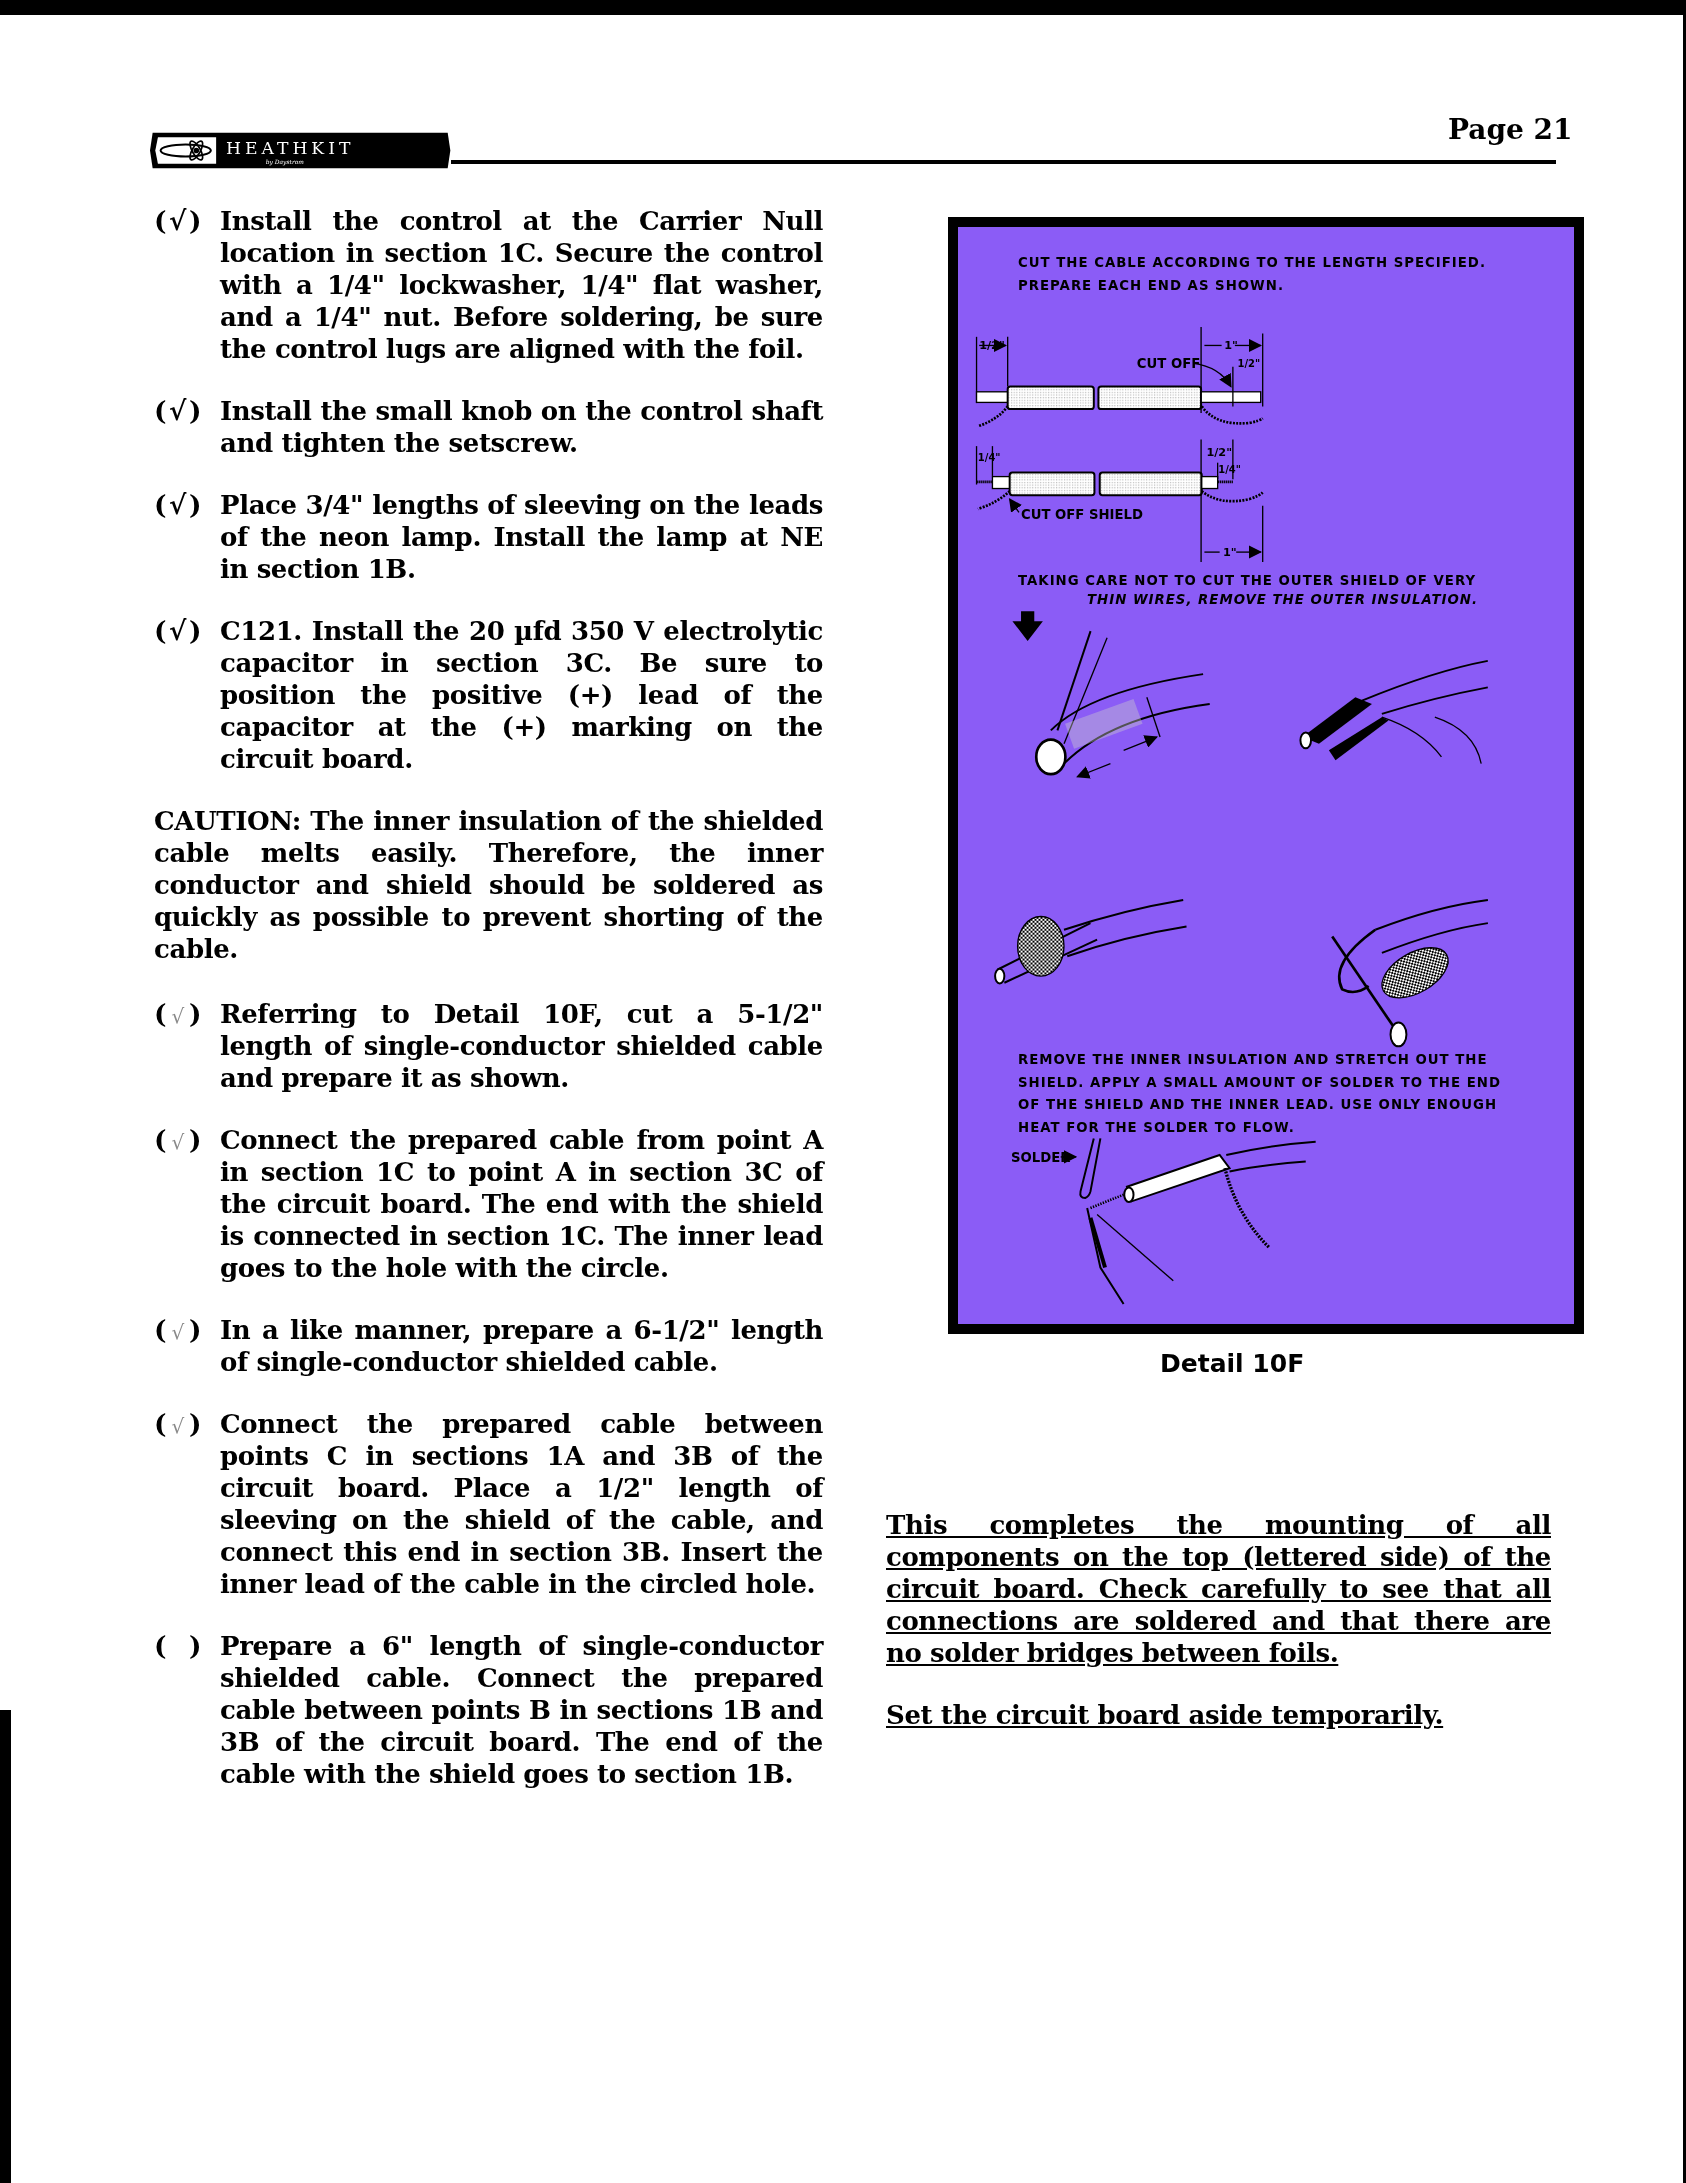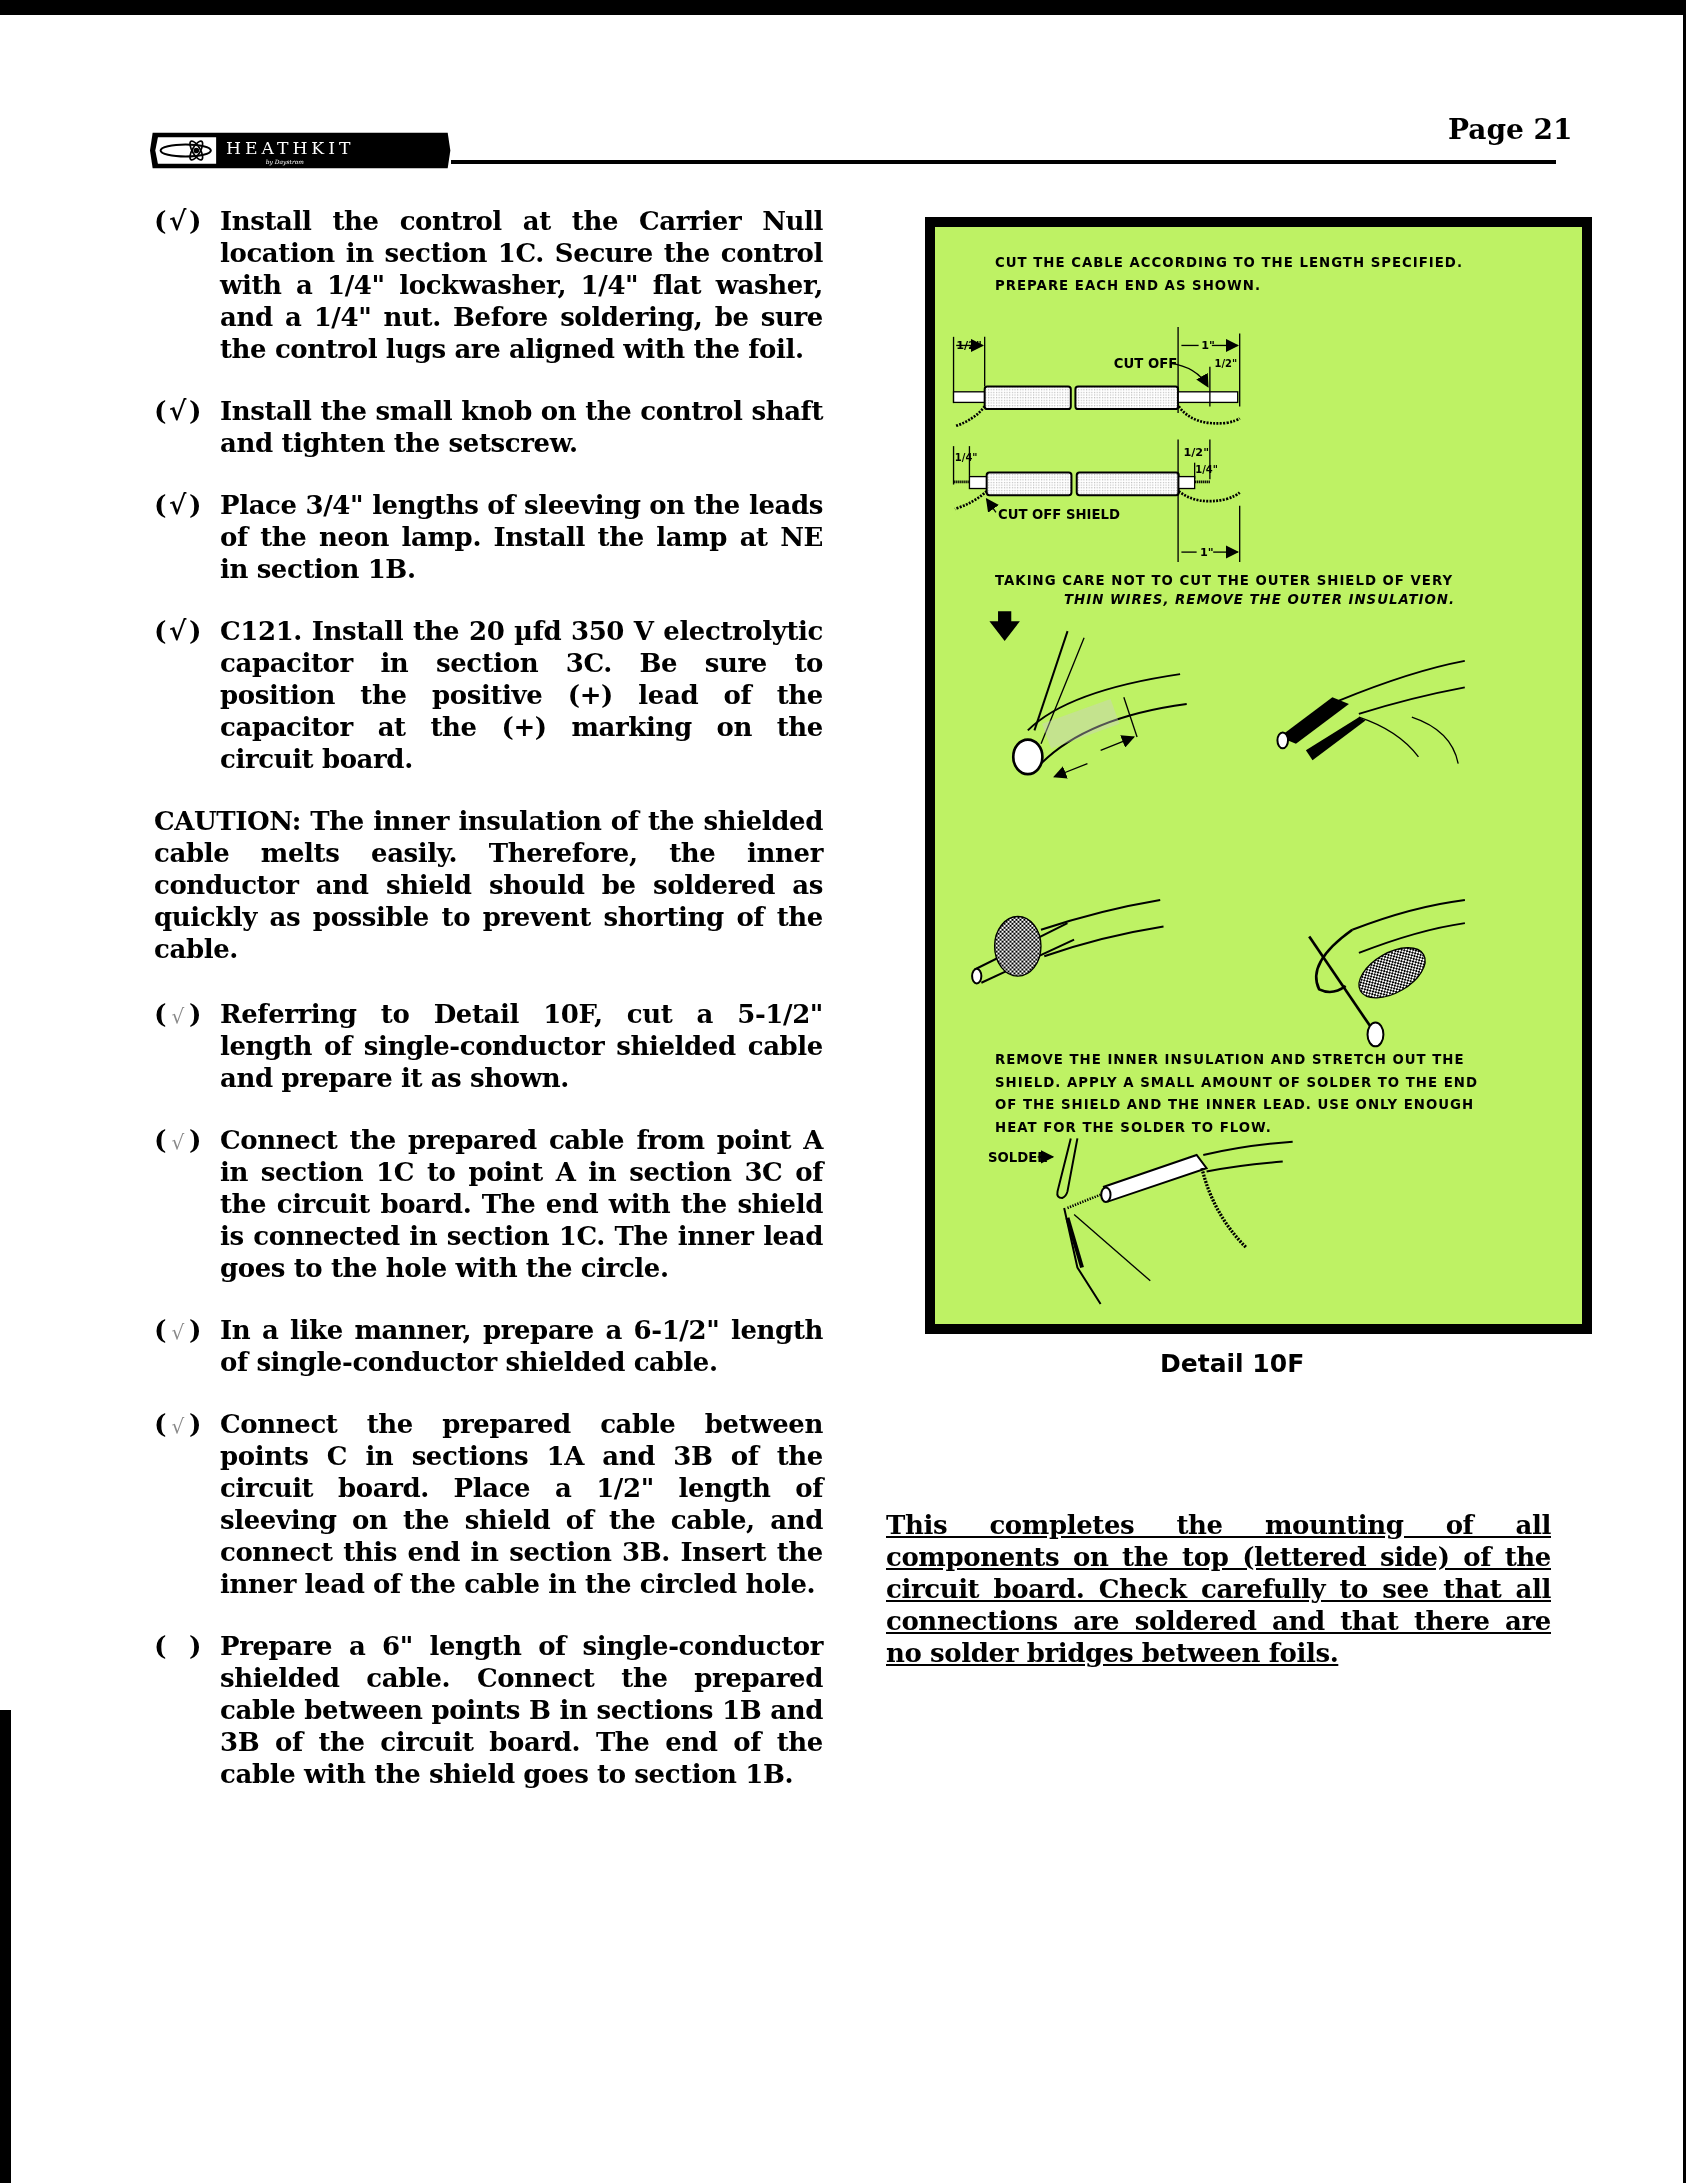--- a/index.html
+++ b/index.html
@@ -28,22 +28,22 @@
     .step .check .mark { display: inline-block; width: 22.5px; text-align: center; color: #222; font-weight: normal; }
     .step .check .mark.done { color: #000; font-weight: bold; }
     .step .check .mark.faint { color: #8a8a8a; font-size: 20px; }
     .body-text {
       font-size: 26px; line-height: 32px; font-weight: bold; text-align: justify;
       font-family: "DejaVu Serif", serif; letter-spacing: -0.4px;
     }
     .caution { margin-bottom: 33px; }
 
     .detail-box {
-      position: absolute; left: 925px; top: 217px; width: 616px; height: 1097px;
-      border: 10px solid #000; background: #bef264; padding-left: 31px;
+      position: absolute; left: 948px; top: 217px; width: 616px; height: 1097px;
+      border: 10px solid #000; background: #8b5cf6;
     }
     .detail-box .panel { position: absolute; left: 0; width: 616px; }
     .detail-text {
       font-family: "DejaVu Sans", "Liberation Sans", sans-serif; font-weight: bold;
       font-size: 13.3px; line-height: 22.5px; letter-spacing: 1px; text-transform: uppercase;
       position: absolute; left: 60px; width: 504px;
     }
     .detail-caption {
       position: absolute; left: 1160px; top: 1349px; font-size: 25px; font-weight: bold;
       font-family: "DejaVu Sans", "Liberation Sans", sans-serif;
@@ -233,14 +233,15 @@
     <path d="M195 110 L215 200 L250 255" stroke="#000" stroke-width="3" fill="none"></path>
     <path d="M210 120 L325 220" stroke="#000" stroke-width="2" fill="none"></path>
     <path d="M200 125 L222 200" stroke="#000" stroke-width="6" fill="none"></path>
   </svg>
 </div>
 
 <div class="detail-caption">Detail 10F</div>
 
 <div class="right-col">
   <p class="body-text">This completes the mounting of all components on the top (lettered side) of the circuit board. Check carefully to see that all connections are soldered and that there are no solder bridges between foils.</p>
+  <p class="body-text">Set the circuit board aside temporarily.</p>
 </div>
 
 
 </body></html>

